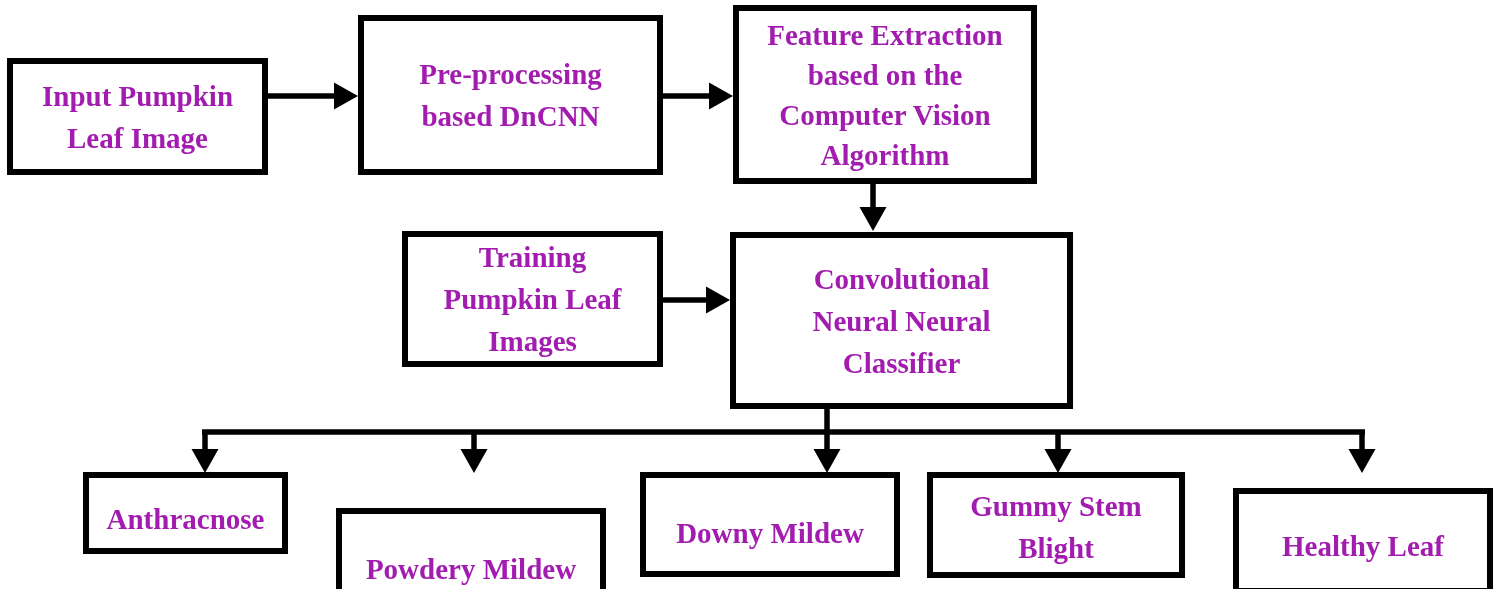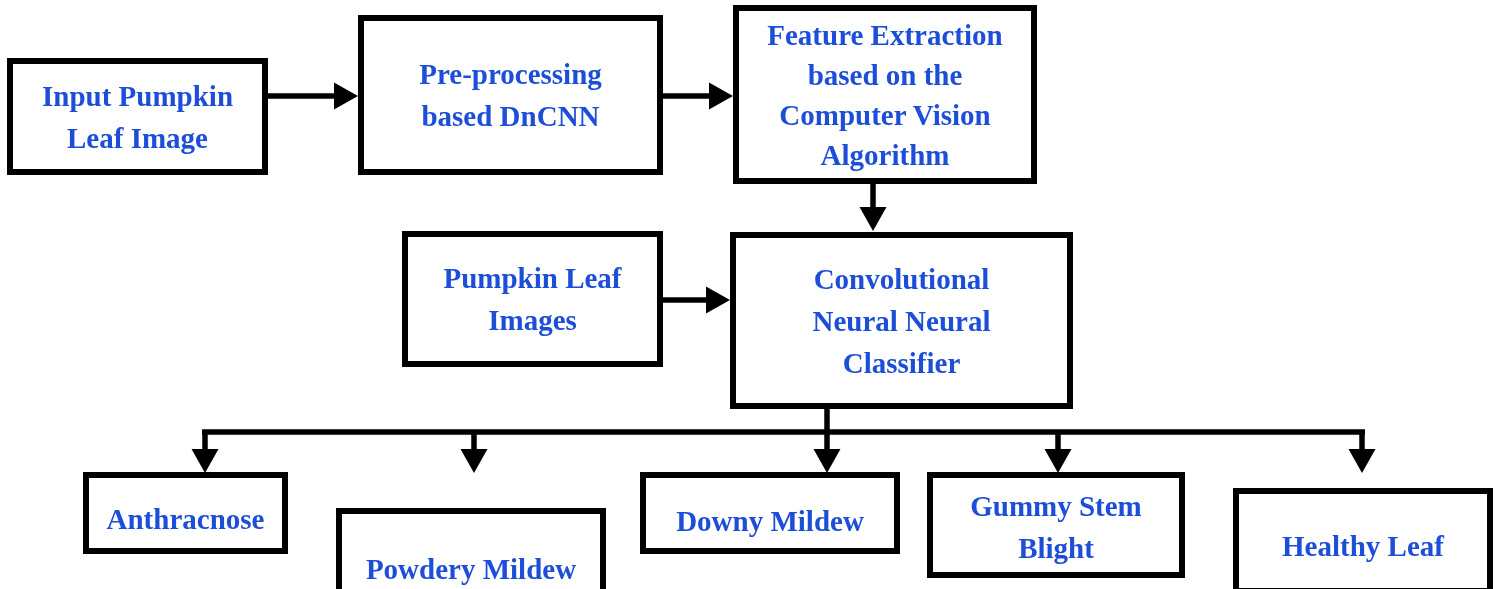--- a/index.html
+++ b/index.html
@@ -22,40 +22,40 @@
   }
   .wires polygon {
     fill: #000000;
     stroke: none;
   }
   .node {
     position: absolute;
     box-sizing: border-box;
     border: 6px solid #000000;
     background: #ffffff;
-    color: #1d4ed8;
+    color: #a21caf;
     display: flex;
     flex-direction: column;
     align-items: center;
     justify-content: center;
     text-align: center;
     font-weight: bold;
     font-size: 29px;
     line-height: 42px;
   }
   .node span { white-space: nowrap; }
 
   .n-input         { left: 7px;    top: 38px;  width: 261px; height: 117px; margin-top: 20px; }
   .n-preprocessing { left: 358px;  top: 15px;  width: 305px; height: 160px; }
   .n-feature       { left: 733px;  top: 5px;   width: 304px; height: 179px; line-height: 40px; }
   .n-training      { left: 402px;  top: 231px; width: 261px; height: 136px; }
   .n-cnn           { left: 730px;  top: 232px; width: 343px; height: 177px; }
   .n-anthracnose   { left: 83px;   top: 472px; width: 205px; height: 82px; justify-content: flex-end; padding-bottom: 8px; }
   .n-powdery       { left: 336px;  top: 472px; width: 270px; height: 106px; padding-top: 16px; margin-top: 36px; }
-  .n-downy         { left: 640px;  top: 472px; width: 260px; height: 82px; padding-top: 16px; }
+  .n-downy         { left: 640px;  top: 472px; width: 260px; height: 105px; padding-top: 16px; }
   .n-gummy         { left: 927px;  top: 472px; width: 258px; height: 106px; padding-top: 4px; }
   .n-healthy       { left: 1233px; top: 488px; width: 260px; height: 106px; padding-top: 10px; }
 </style>
 </head>
 <body>
 
 <div class="stage">
 
   <svg class="wires" viewBox="0 0 1500 589" width="1500" height="589" xmlns="http://www.w3.org/2000/svg">
     <g>
@@ -110,20 +110,21 @@
   </div>
 
   <div class="node n-feature">
     <span>Feature Extraction</span>
     <span>based on the</span>
     <span>Computer Vision</span>
     <span>Algorithm</span>
   </div>
 
   <div class="node n-training">
+    <span>Training</span>
     <span>Pumpkin Leaf</span>
     <span>Images</span>
   </div>
 
   <div class="node n-cnn">
     <span>Convolutional</span>
     <span>Neural Neural</span>
     <span>Classifier</span>
   </div>
 

